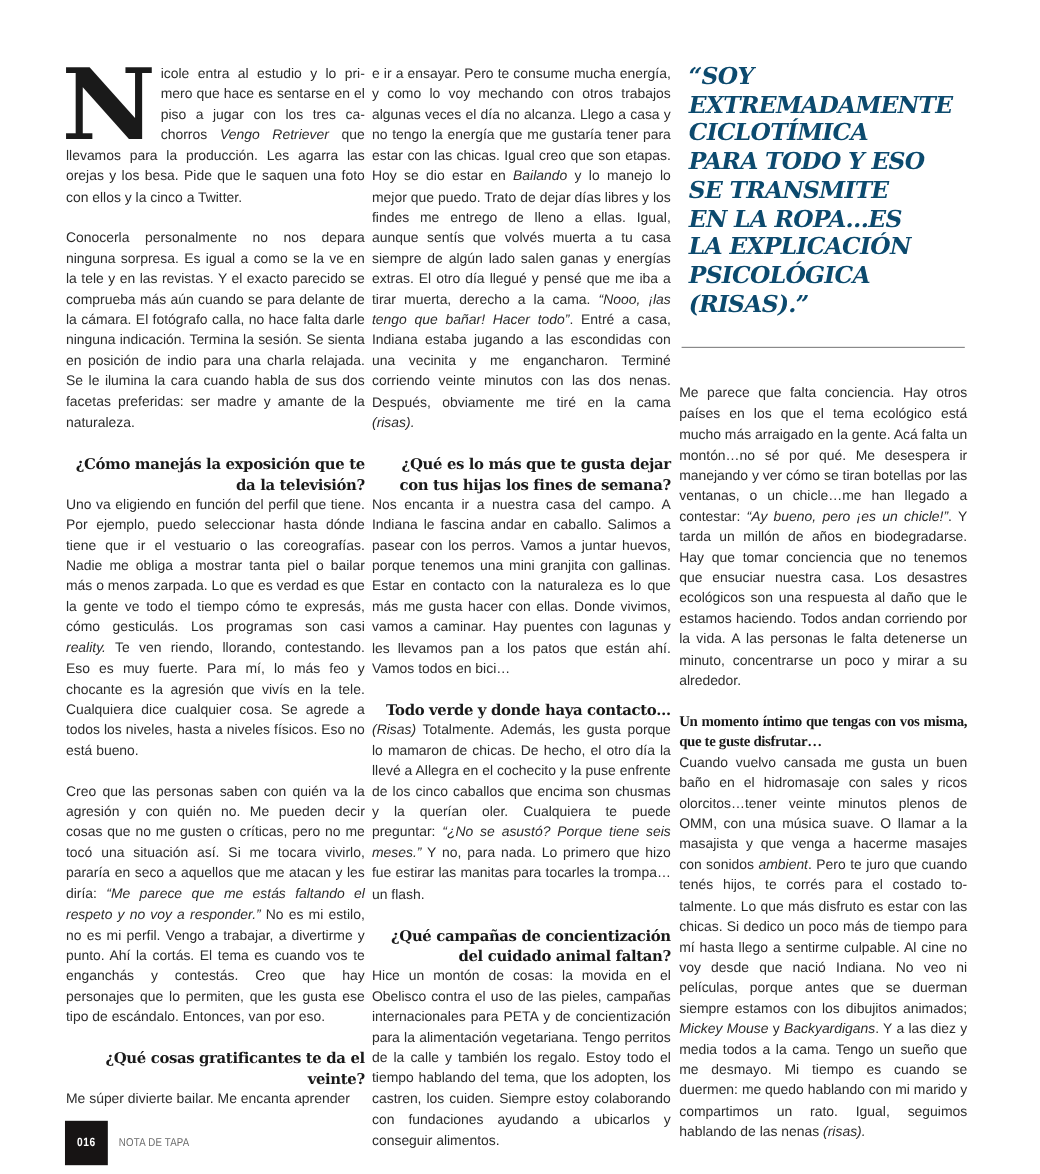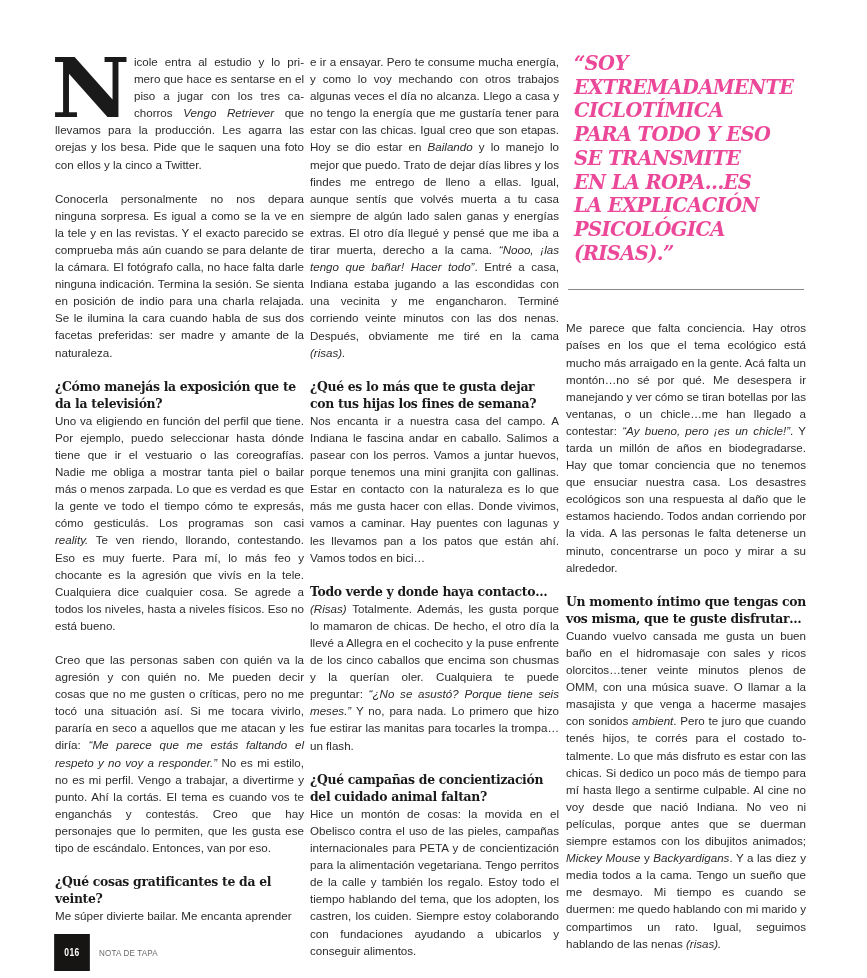--- a/index.html
+++ b/index.html
@@ -20,43 +20,43 @@
     .col3 { left: 566px; width: 240px; }
     .col p { margin-bottom: 17px; }
     .col p.tight { margin-bottom: 0; }
     .q {
       font-family: "DejaVu Serif", serif;
       font-weight: bold;
       font-size: 12.4px;
       line-height: 17.1px;
       color: #1a1a1a;
       letter-spacing: -0.3px;
-      text-align: left;
+      text-align: right;
     }
-    .q.just { text-align: justify; }
+    .q.just { text-align: justify; font-family: Liberation Serif, serif; }
     .dropcap {
       float: left;
       font-family: "DejaVu Serif", serif;
       font-weight: bold;
       font-size: 82px;
       line-height: 62px;
       height: 62px;
       margin: 4px 8px 0 -2px;
       color: #1a1a1a;
       letter-spacing: -2px;
       transform: scaleX(1.05);
     }
     em { font-style: italic; }
     .pullquote {
       font-family: "DejaVu Serif", serif;
       font-style: italic;
       font-weight: bold;
       font-size: 19.5px;
       line-height: 23.7px;
-      color: #ec4899;
+      color: #0c4a6e;
       letter-spacing: -0.6px;
       text-align: left;
       white-space: pre-line;
       margin-top: -1px;
       margin-left: 8px;
     }
     .rule {
       height: 1px;
       background: #8a8a8a;
       margin: 24px 0 29px 2px;

